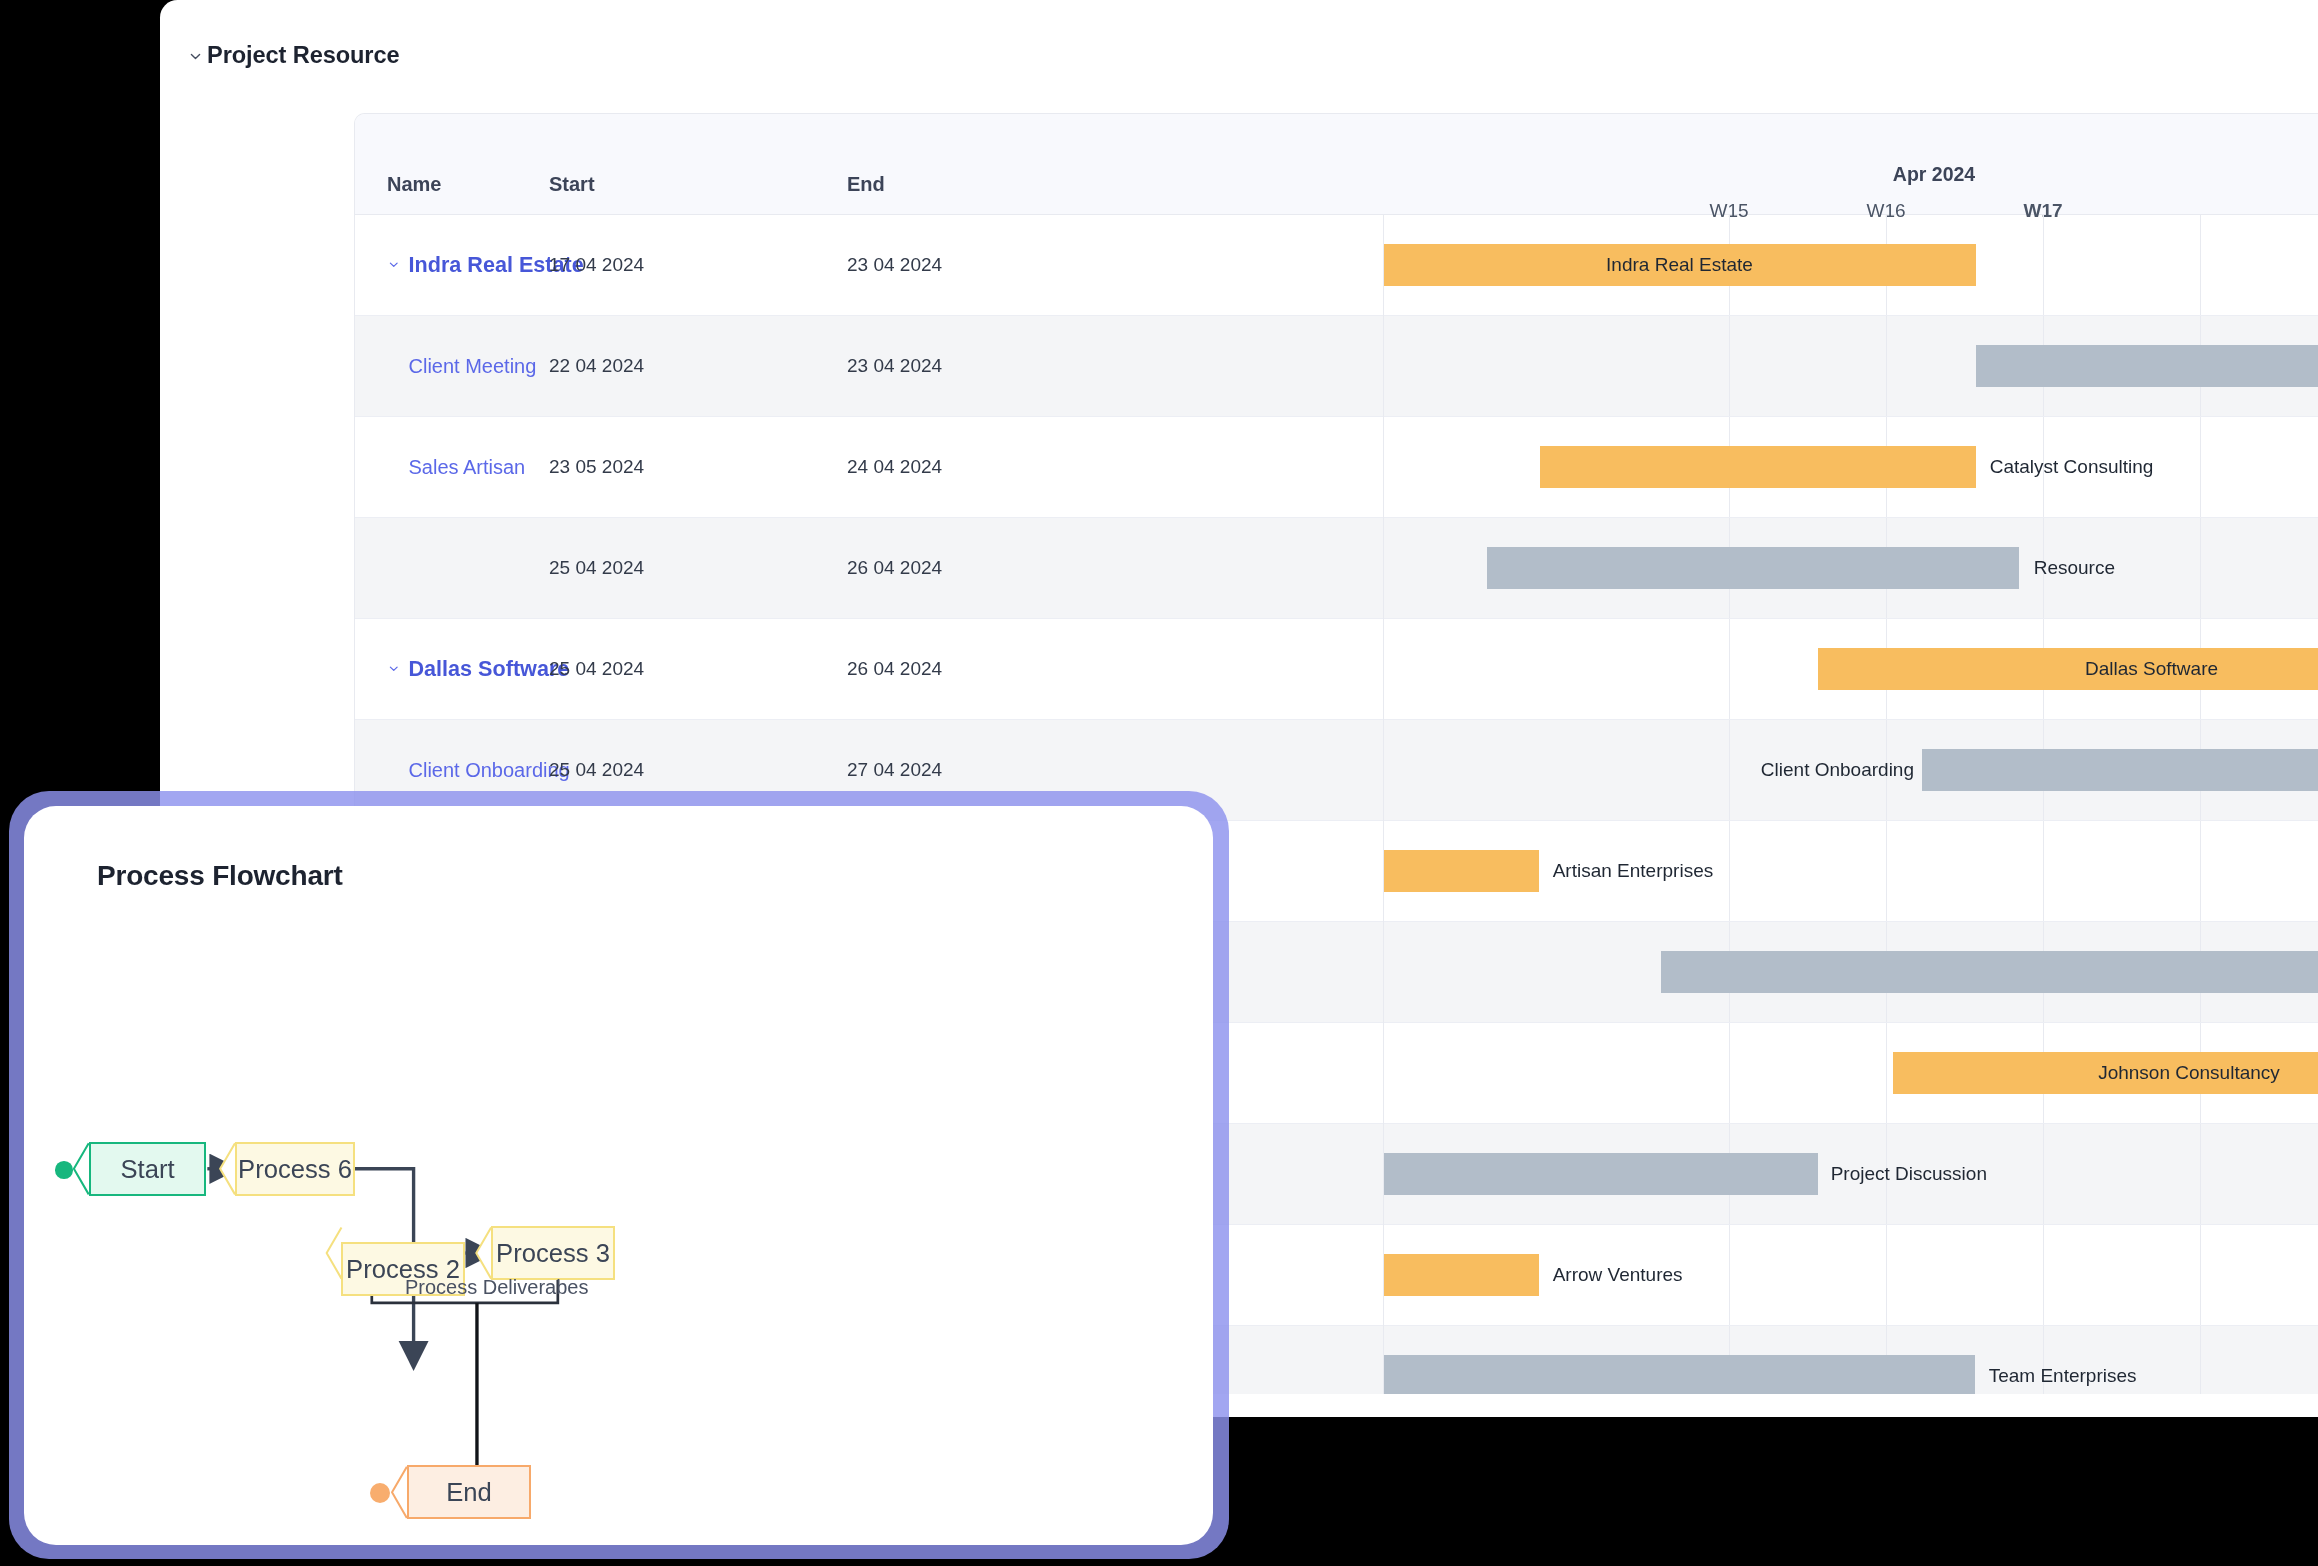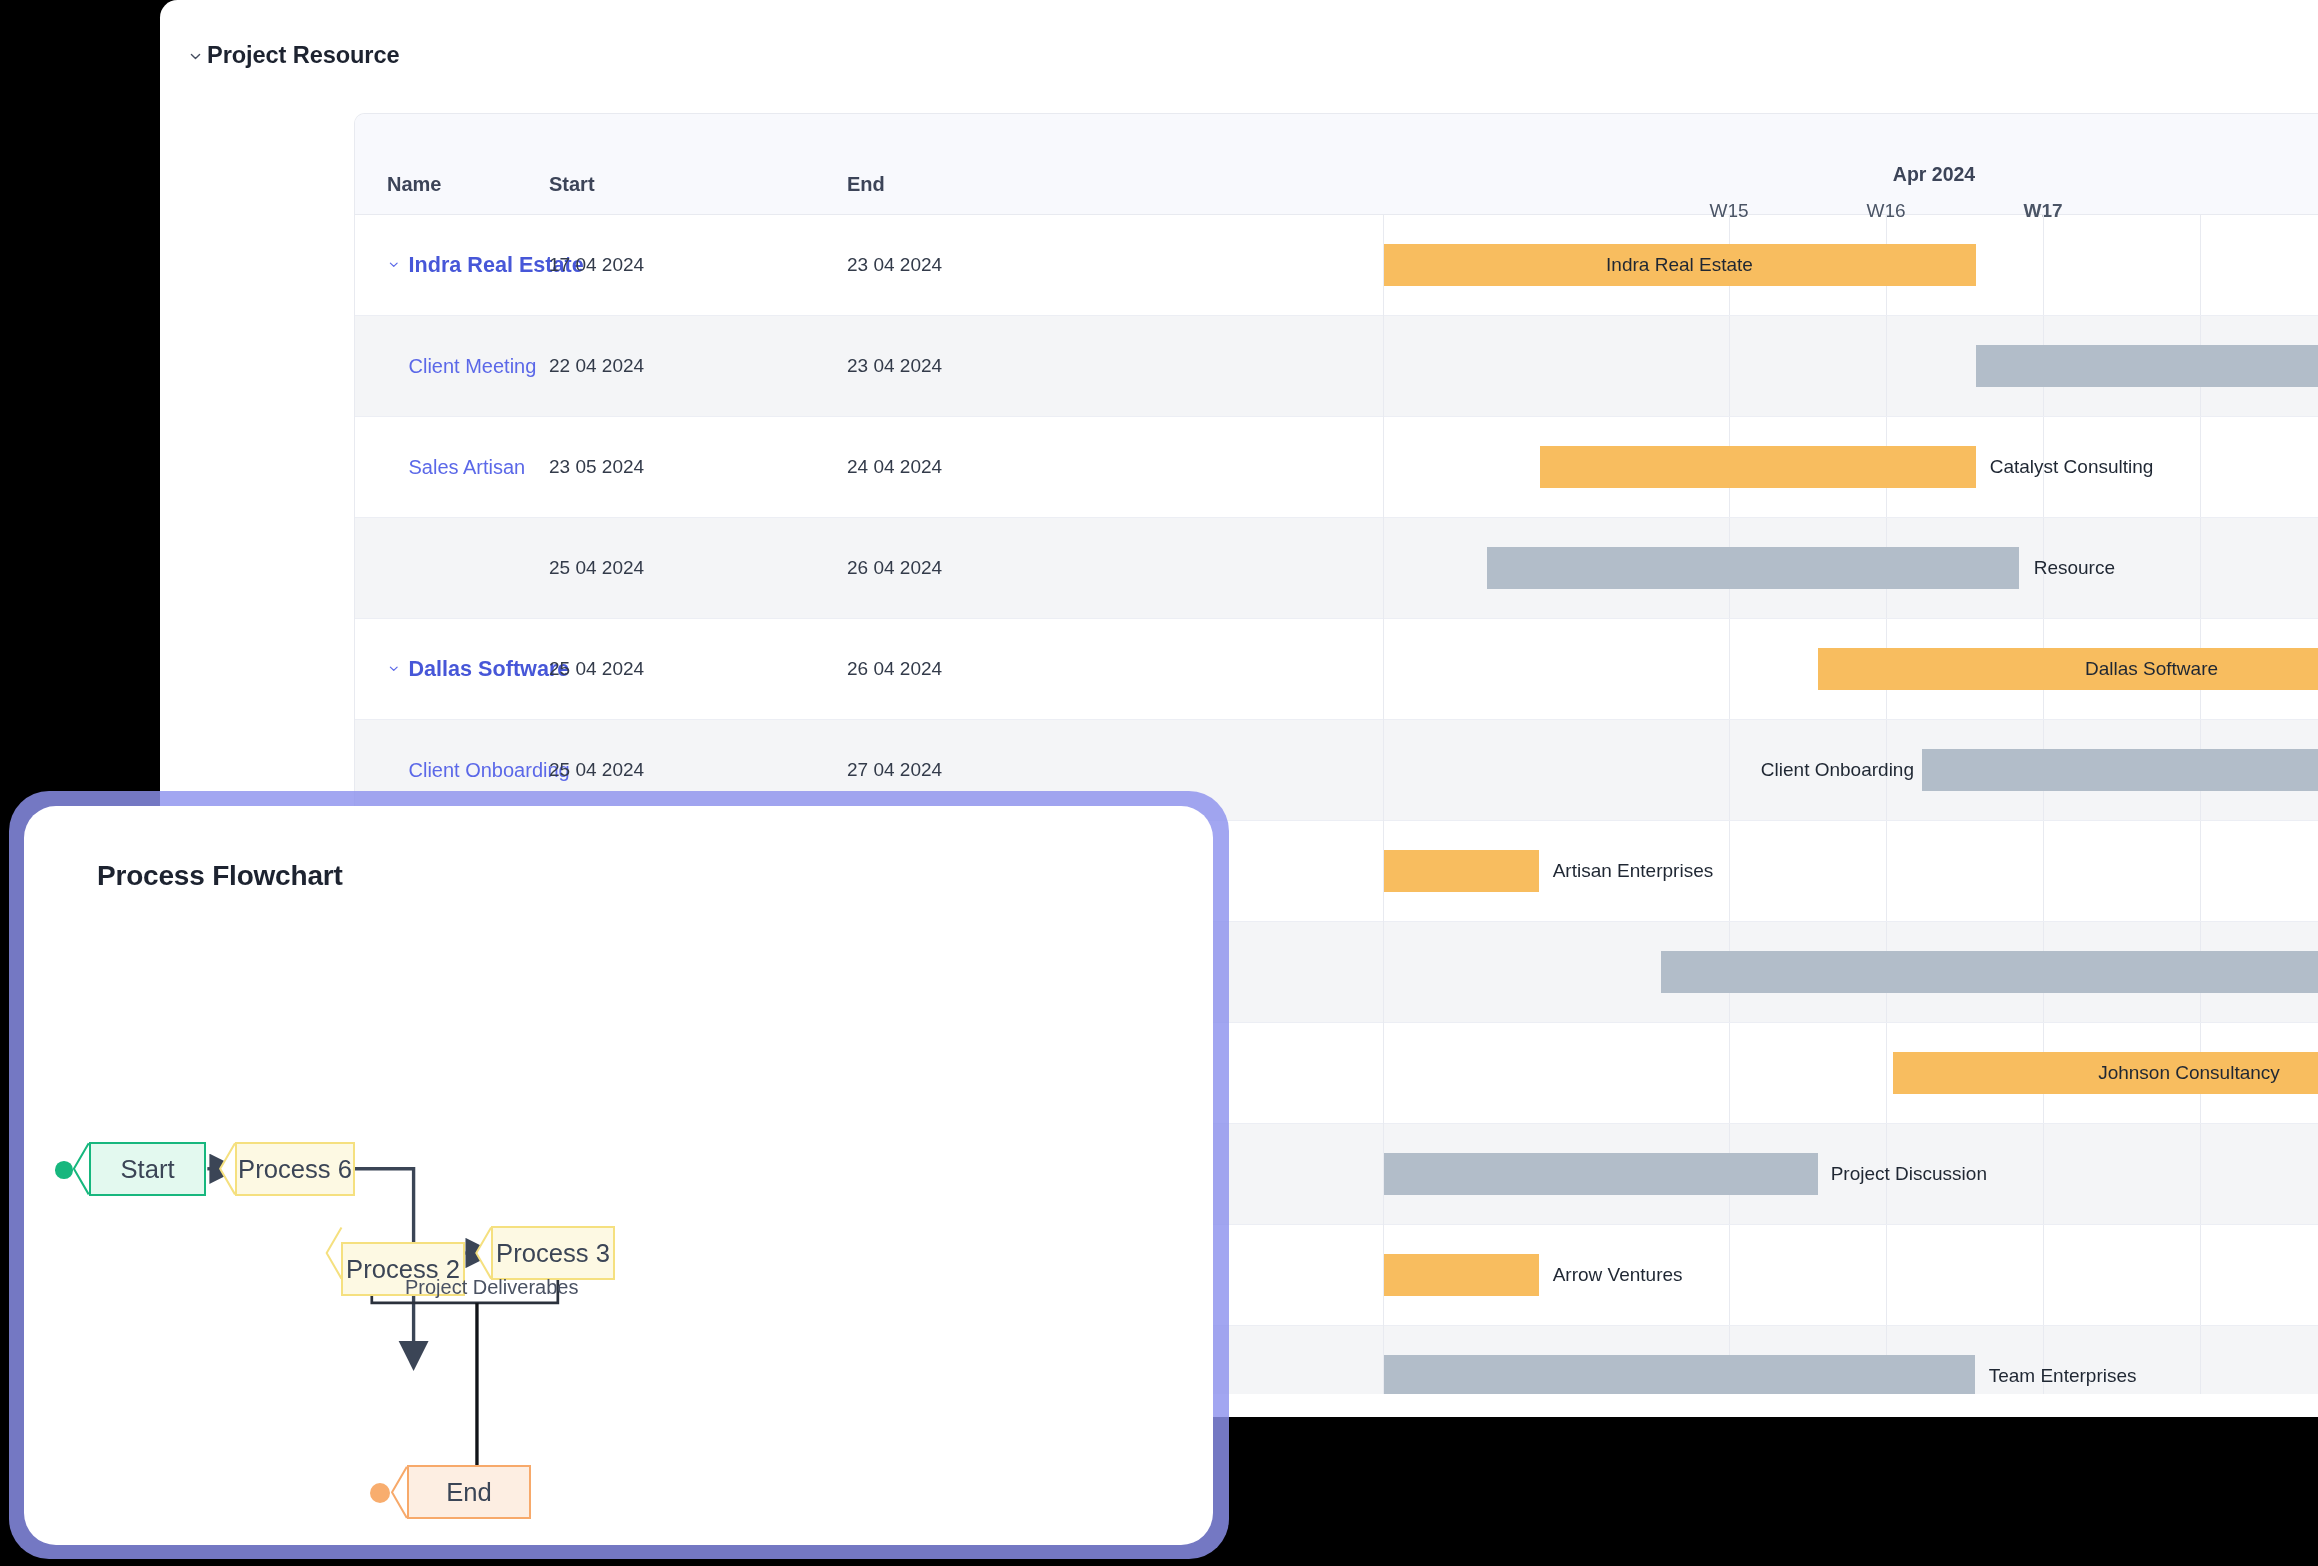--- a/index.html
+++ b/index.html
@@ -429,17 +429,17 @@
     <div class="fc-node proc" style="left:317px; top:436px; width:124px; height:54px;">
       <span>Process 2</span>
     </div>
     <div class="fc-node proc" style="left:467px; top:420px; width:124px; height:54px;">
       <span>Process 3</span>
     </div>
     <div class="fc-node end" style="left:383px; top:659px; width:124px; height:54px;">
       <span>End</span>
     </div>
 
-    <span class="fc-edge-label" style="left:381px; top:470px;">Project Deliverabes</span>
+    <span class="fc-edge-label" style="left:381px; top:470px;">Process Deliverabes</span>
   </div>
 
 </div>
 
 
 </body></html>

